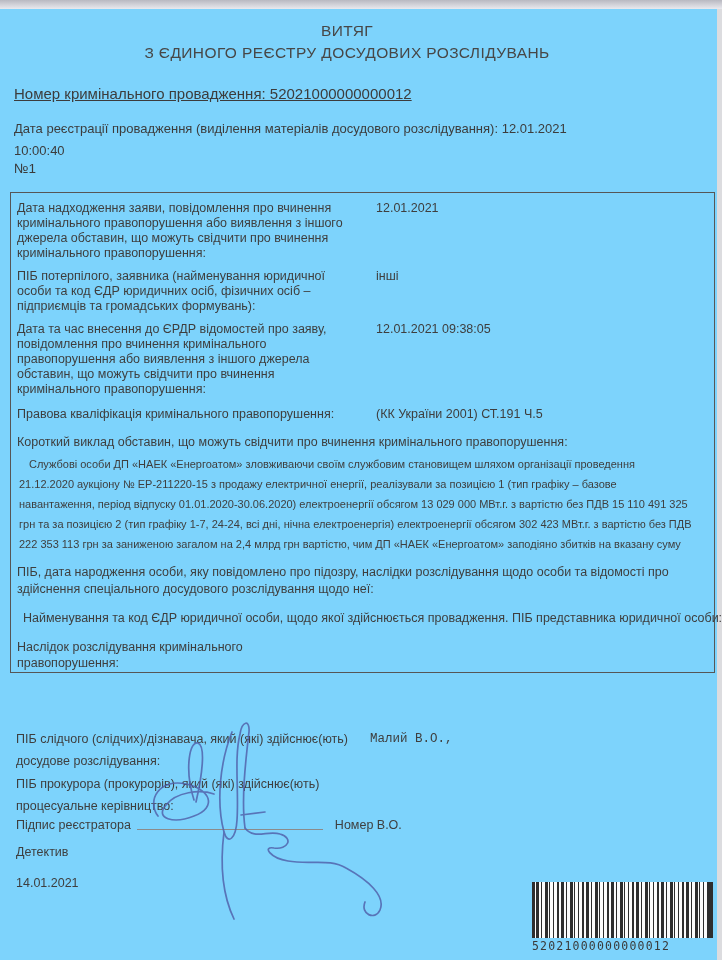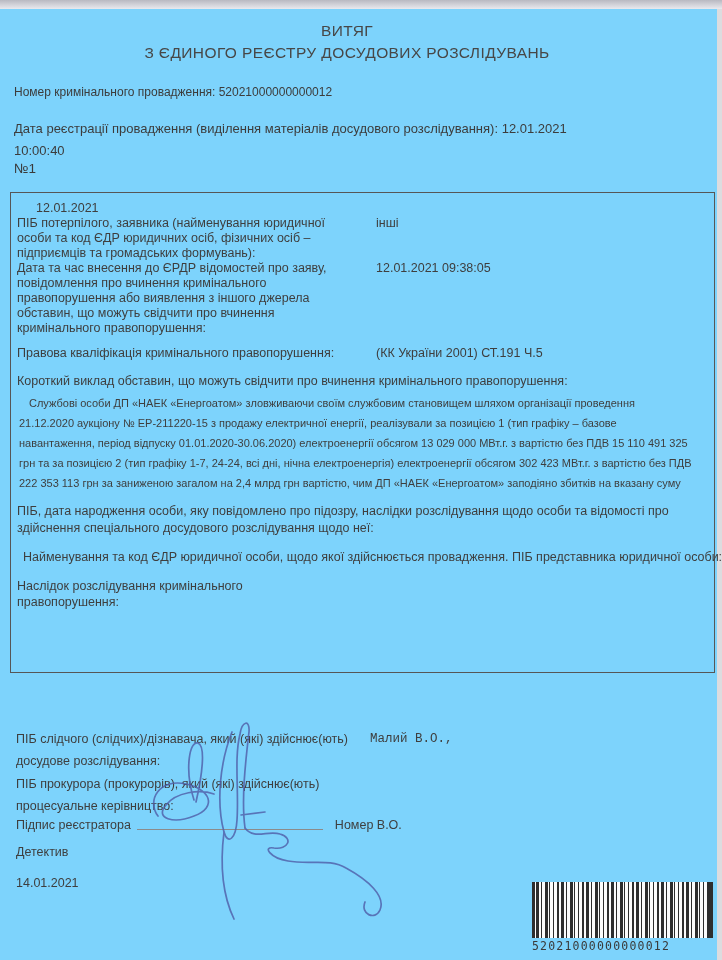--- a/index.html
+++ b/index.html
@@ -7,30 +7,30 @@
     position:relative;width:722px;height:960px;background:#7dd3fc;overflow:hidden;
     font-family:"Liberation Sans","DejaVu Sans",sans-serif;color:#3e3e3e;
   }
   .topbar{position:absolute;left:0;top:0;width:722px;height:9px;
     background:linear-gradient(180deg,#b9b9c1 0%,#cfcfd6 45%,#e9e9ee 100%);}
   .right-edge{position:absolute;right:0;top:9px;width:5px;height:951px;background:#dcdcdf;}
 
   .title{position:absolute;left:0;top:20px;width:694px;text-align:center;
     font-size:15.5px;line-height:22px;letter-spacing:.4px;color:#474747;}
 
-  .case-number{position:absolute;left:14px;top:85px;font-size:12px;color:#3c3c3c;}
+  .case-number{position:absolute;left:14px;top:85px;font-size:15px;color:#3c3c3c;text-decoration:underline;}
   .reg-date{position:absolute;left:14px;top:118px;font-size:13px;line-height:22px;color:#3c3c3c;}
   .record-no{position:absolute;left:14px;top:161px;font-size:13.5px;color:#3a3a3a;}
 
   .box{position:absolute;left:10px;top:192px;width:705px;height:481px;
     border:1px solid #565656;box-sizing:border-box;padding:8px 8px 0 6px;}
   .row{display:flex;align-items:flex-start;}
   .row .lbl{width:340px;font-size:12.5px;line-height:15px;}
   .row .val{margin-left:19px;font-size:12.5px;line-height:15px;white-space:nowrap;}
-  .mt8{margin-top:0;}  .mt10{margin-top:10px;}
+  .mt8{margin-top:8px;}  .mt10{margin-top:10px;}
   .fullrow{font-size:12.5px;line-height:17px;}
   .summary-label{margin-top:12px;font-size:12.5px;line-height:16px;white-space:nowrap;}
   .summary{margin-top:4px;}
   .summary .sline{font-size:11px;line-height:20px;white-space:nowrap;margin-left:2px;}
   .summary .sline.first{text-indent:10px;}
   .suspect{margin-top:10px;width:688px;}
   .entity{margin-top:12px;padding-left:6px;white-space:nowrap;}
   .outcome{margin-top:12px;width:260px;line-height:16px;}
 
   .authority{position:absolute;left:16px;top:690px;font-size:12.5px;}
@@ -73,20 +73,21 @@
 
   <div class="reg-date">
     <div>Дата реєстрації провадження (виділення матеріалів досудового розслідування): 12.01.2021</div>
     <div>10:00:40</div>
   </div>
 
   <div class="record-no">№1</div>
 
   <div class="box">
     <div class="row">
+      <div class="lbl">Дата надходження заяви, повідомлення про вчинення кримінального правопорушення або виявлення з іншого джерела обставин, що можуть свідчити про вчинення кримінального правопорушення:</div>
       <div class="val">12.01.2021</div>
     </div>
     <div class="row mt8">
       <div class="lbl">ПІБ потерпілого, заявника (найменування юридичної особи та код ЄДР юридичних осіб, фізичних осіб – підприємців та громадських формувань):</div>
       <div class="val">інші</div>
     </div>
     <div class="row mt8">
       <div class="lbl">Дата та час внесення до ЄРДР відомостей про заяву, повідомлення про вчинення кримінального правопорушення або виявлення з іншого джерела обставин, що можуть свідчити про вчинення кримінального правопорушення:</div>
       <div class="val">12.01.2021 09:38:05</div>
     </div>

